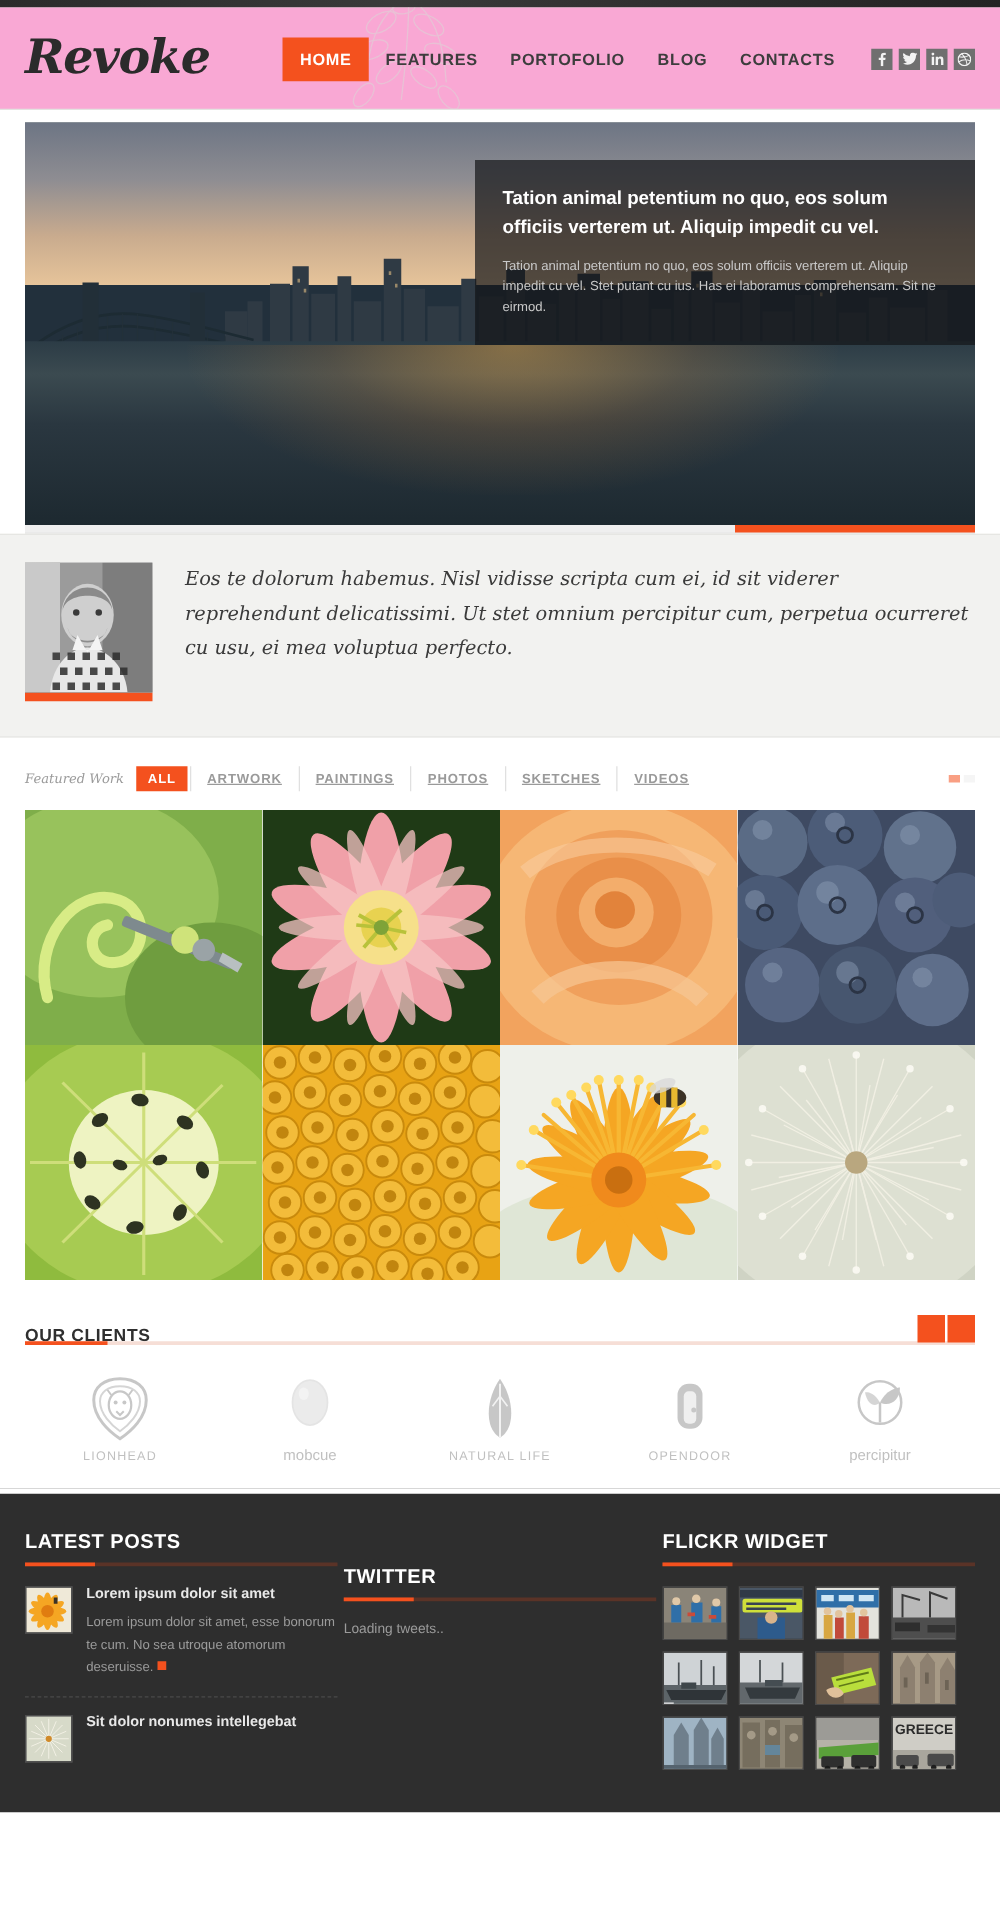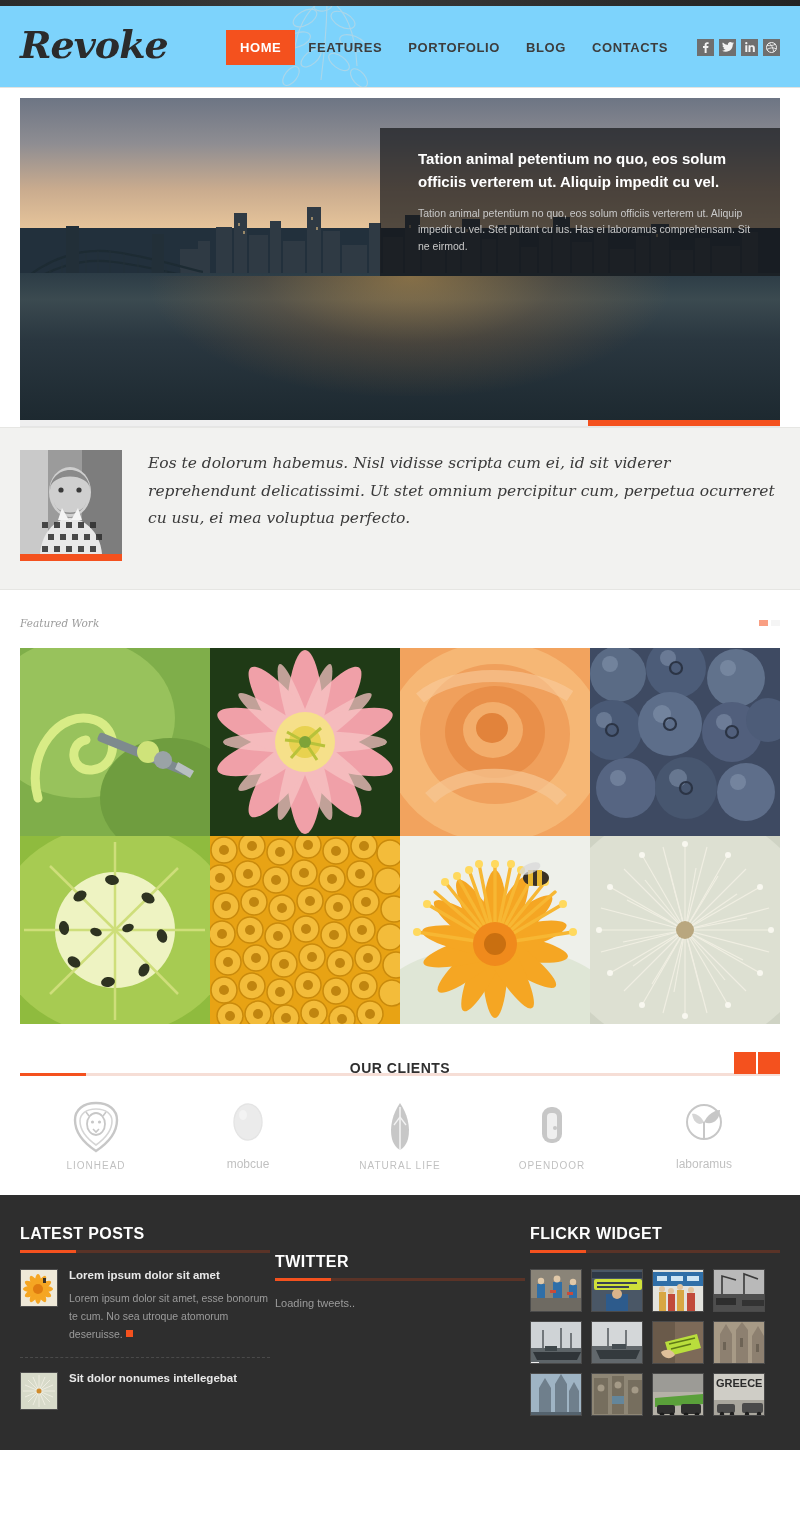--- a/index.html
+++ b/index.html
@@ -16,21 +16,21 @@
   
   .topstrip {
     height: 6px;
     background: linear-gradient(to right, #2b2b2b 0%, #3a3a3a 40%, #232323 100%);
   }
 
   
   .header {
     position: relative;
     height: 82px;
-    background: #7dd3fc;
+    background: #f9a8d4;
     border-bottom: 1px solid #e3e3e0;
     overflow: hidden;
   }
   .header-deco {
     position: absolute;
     left: 235px; top: -18px;
     width: 180px; height: 110px;
     opacity: .5;
     pointer-events: none;
   }
@@ -111,21 +111,21 @@
     background: radial-gradient(ellipse at 50% 0%, rgba(240,170,70,.45) 0%, rgba(210,130,50,.18) 40%, rgba(0,0,0,0) 72%);
   }
   .bridge {
     position:absolute; left:8px; top:100px; width:175px; height:120px;
   }
   .caption {
     position: absolute;
     right: 0; top: 30px;
     width: 400px;
     background: rgba(20,22,24,.70);
-    padding: 20px 22px 22px 38px;
+    padding: 20px 22px 22px 22px;
   }
   .caption h2 {
     color: #fff;
     font-size: 15px;
     line-height: 1.5;
     font-weight: bold;
     margin-bottom: 12px;
   }
   .caption p {
     color: #c8c8c8;
@@ -230,21 +230,20 @@
     grid-template-rows: 188px 188px;
   }
   .cell { position: relative; overflow: hidden; }
 
   
   .clients { width: 760px; margin: 24px auto 0; }
   .clients-head {
     position: relative;
     display: flex; align-items: flex-end;
     height: 28px;
-    justify-content: center;
   }
   .clients-title {
     font-family: "Liberation Sans Narrow", "Liberation Sans", sans-serif;
     font-size: 14px; font-weight: bold;
     letter-spacing: .5px;
     color: #2f2f2f;
     text-transform: uppercase;
   }
   .clients-rule {
     position: absolute; left: 0; bottom: 0;
@@ -538,20 +537,28 @@
       </div>
       <div style="flex:1 1 auto;">
         <div class="quote">Eos te dolorum habemus. Nisl vidisse scripta cum ei, id sit viderer reprehendunt delicatissimi. Ut stet omnium percipitur cum, perpetua ocurreret cu usu, ei mea voluptua perfecto.</div>
       </div>
     </div>
   </div>
 
   <div class="portfolio">
     <div class="filterbar">
       <span class="featured-label">Featured Work</span>
+      <div class="filters">
+        <span class="filter active">ALL</span>
+        <span class="filter">ARTWORK</span>
+        <span class="filter">PAINTINGS</span>
+        <span class="filter">PHOTOS</span>
+        <span class="filter">SKETCHES</span>
+        <span class="filter">VIDEOS</span>
+      </div>
       <div class="filter-arrows">
         <span class="fa-box"></span>
         <span class="fa-box dim"></span>
       </div>
     </div>
 
     <div class="grid">
       <div class="cell">
         <svg width="190" height="188" viewBox="0 0 190 188" preserveAspectRatio="none">
           <rect width="190" height="188" fill="#7fae4a"></rect>
@@ -943,21 +950,21 @@
         </svg>
         <div class="client-name">OPENDOOR</div>
       </div>
       <div class="client">
         <svg width="44" height="52" viewBox="0 0 44 52">
           <circle cx="22" cy="24" r="17" fill="none" stroke="#9b9b9b" stroke-width="2"></circle>
           <path d="M22 24 C28 12 38 12 38 12 C38 22 30 28 22 24Z" fill="#9b9b9b"></path>
           <path d="M22 24 C16 14 10 16 10 16 C12 26 18 28 22 24Z" fill="#b4b4b4"></path>
           <path d="M22 24 L22 40" stroke="#9b9b9b" stroke-width="2" fill="none"></path>
         </svg>
-        <div class="client-name lower">laboramus</div>
+        <div class="client-name lower">percipitur</div>
       </div>
     </div>
   </div>
 
   <div class="footer">
     <div class="footer-inner">
 
       <div class="fcol">
         <div class="fcol-title">LATEST POSTS</div>
         <div class="fcol-rule">

